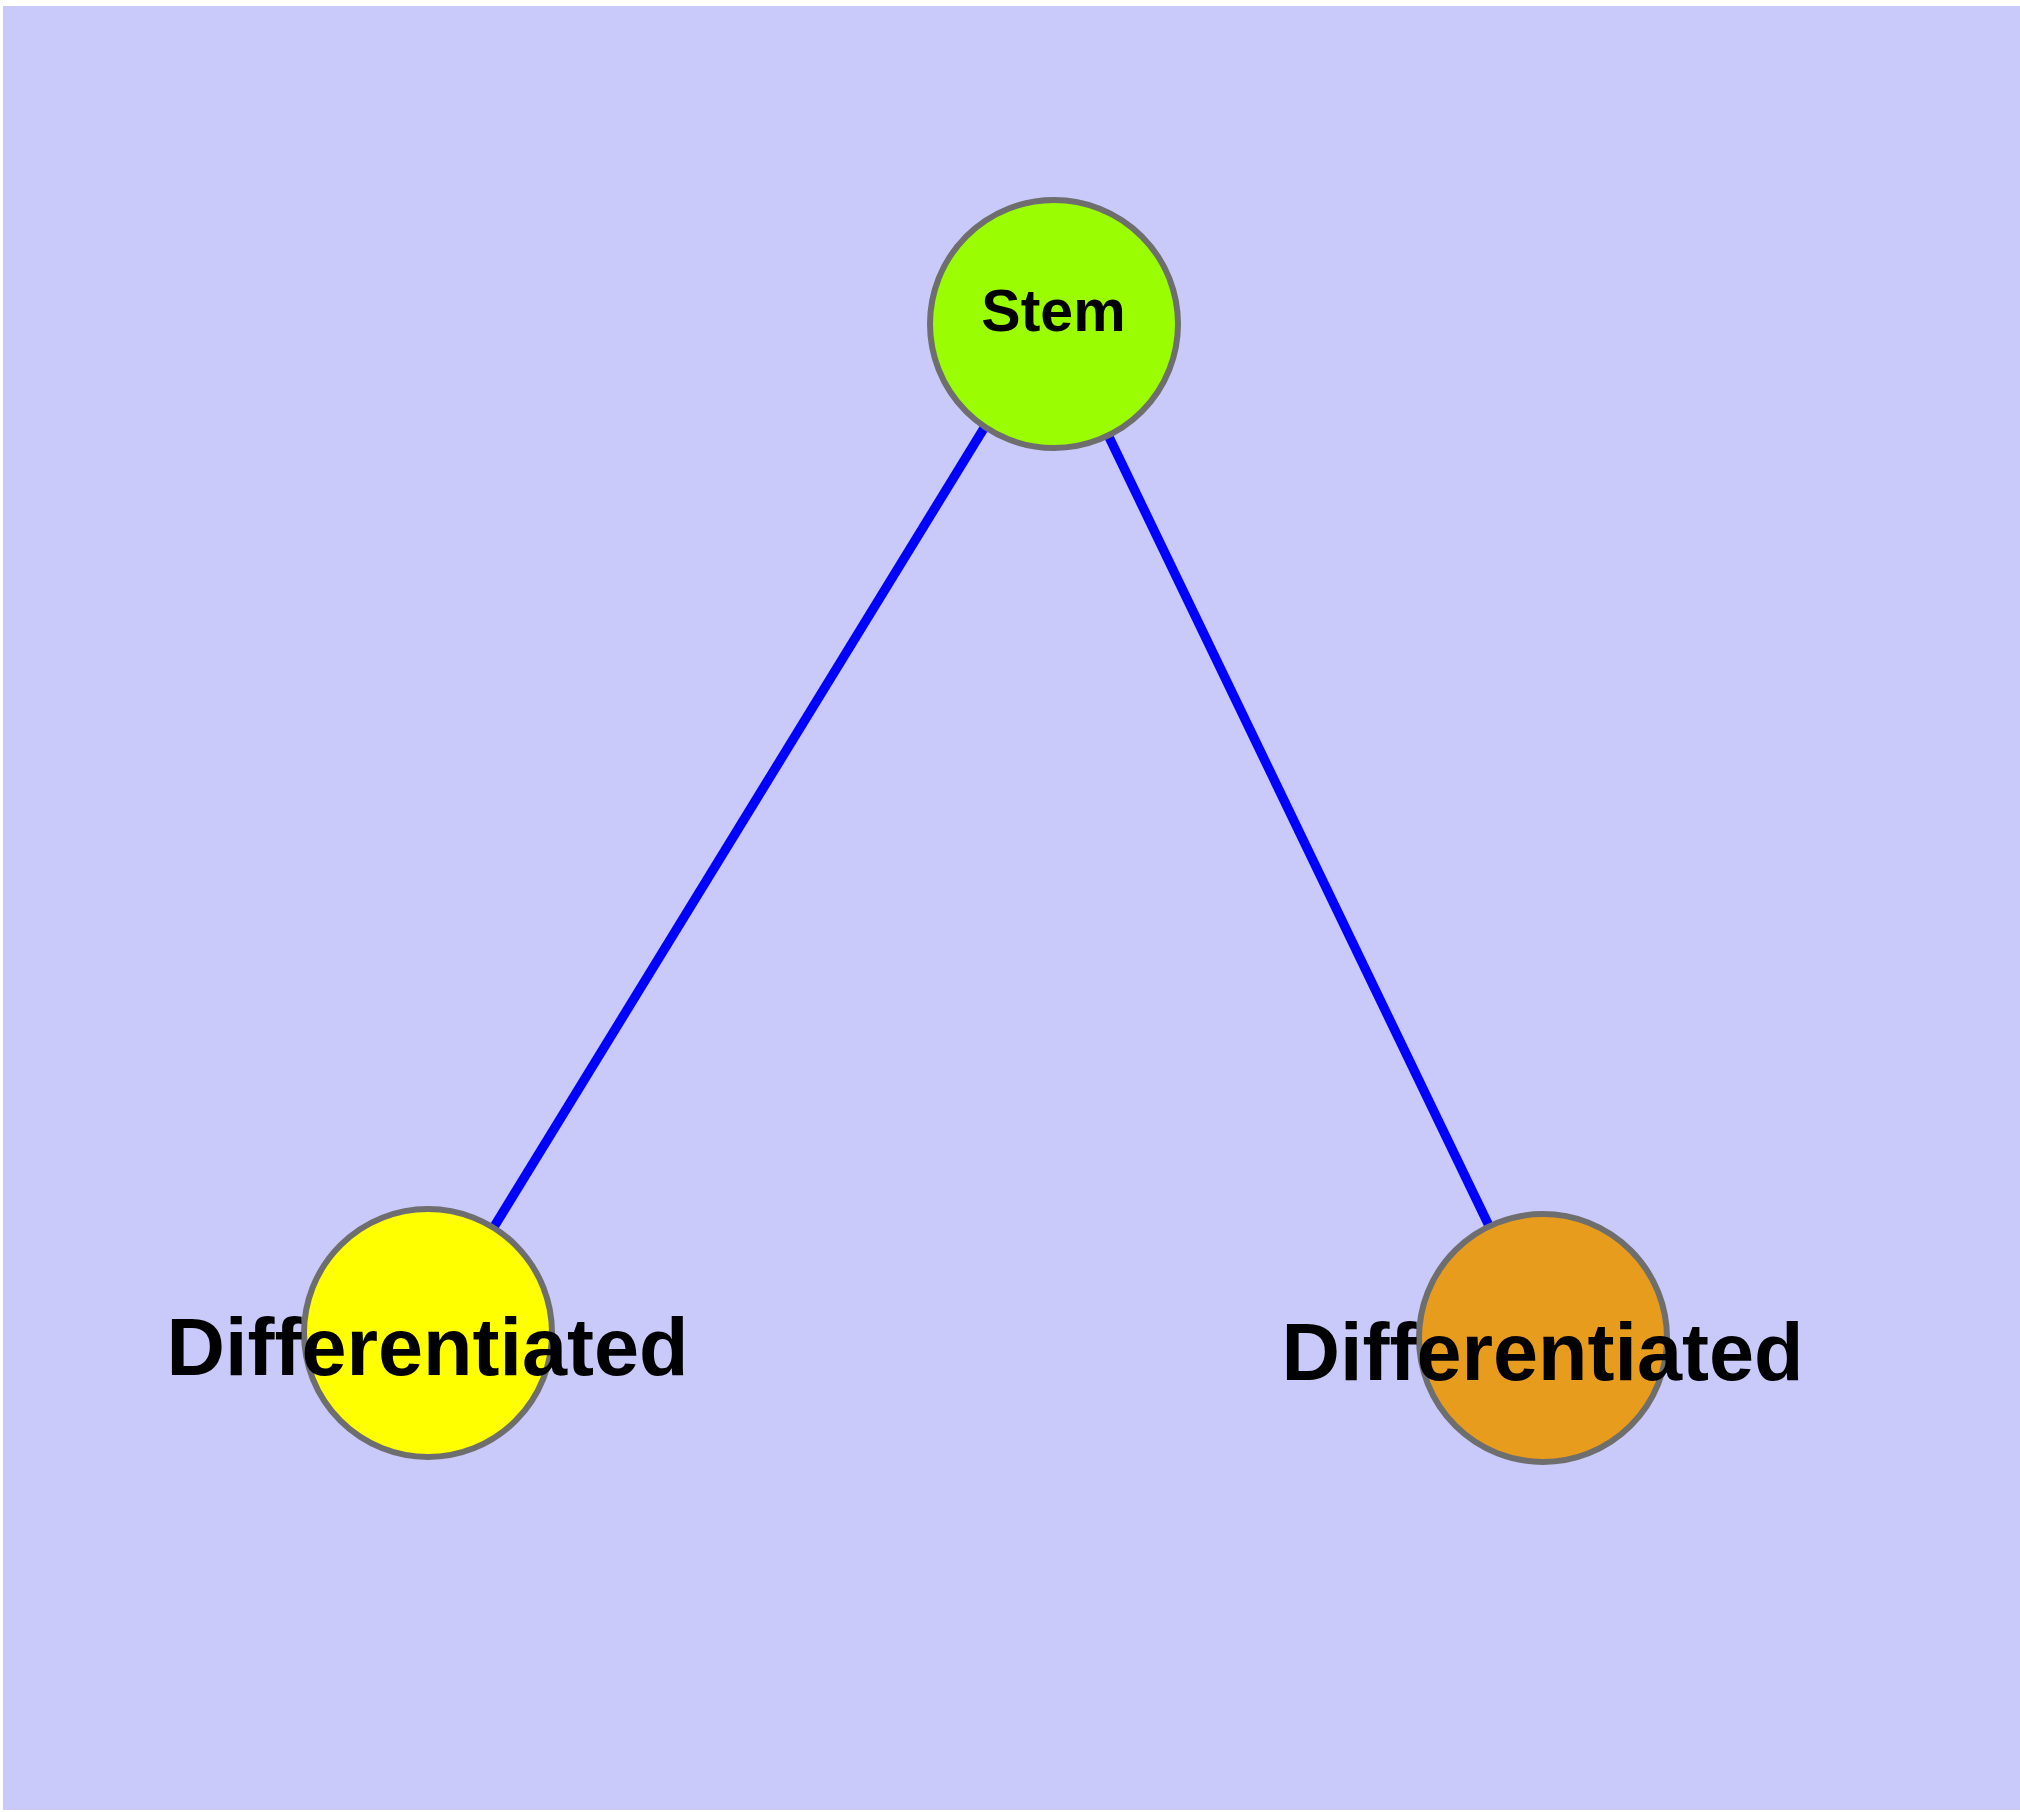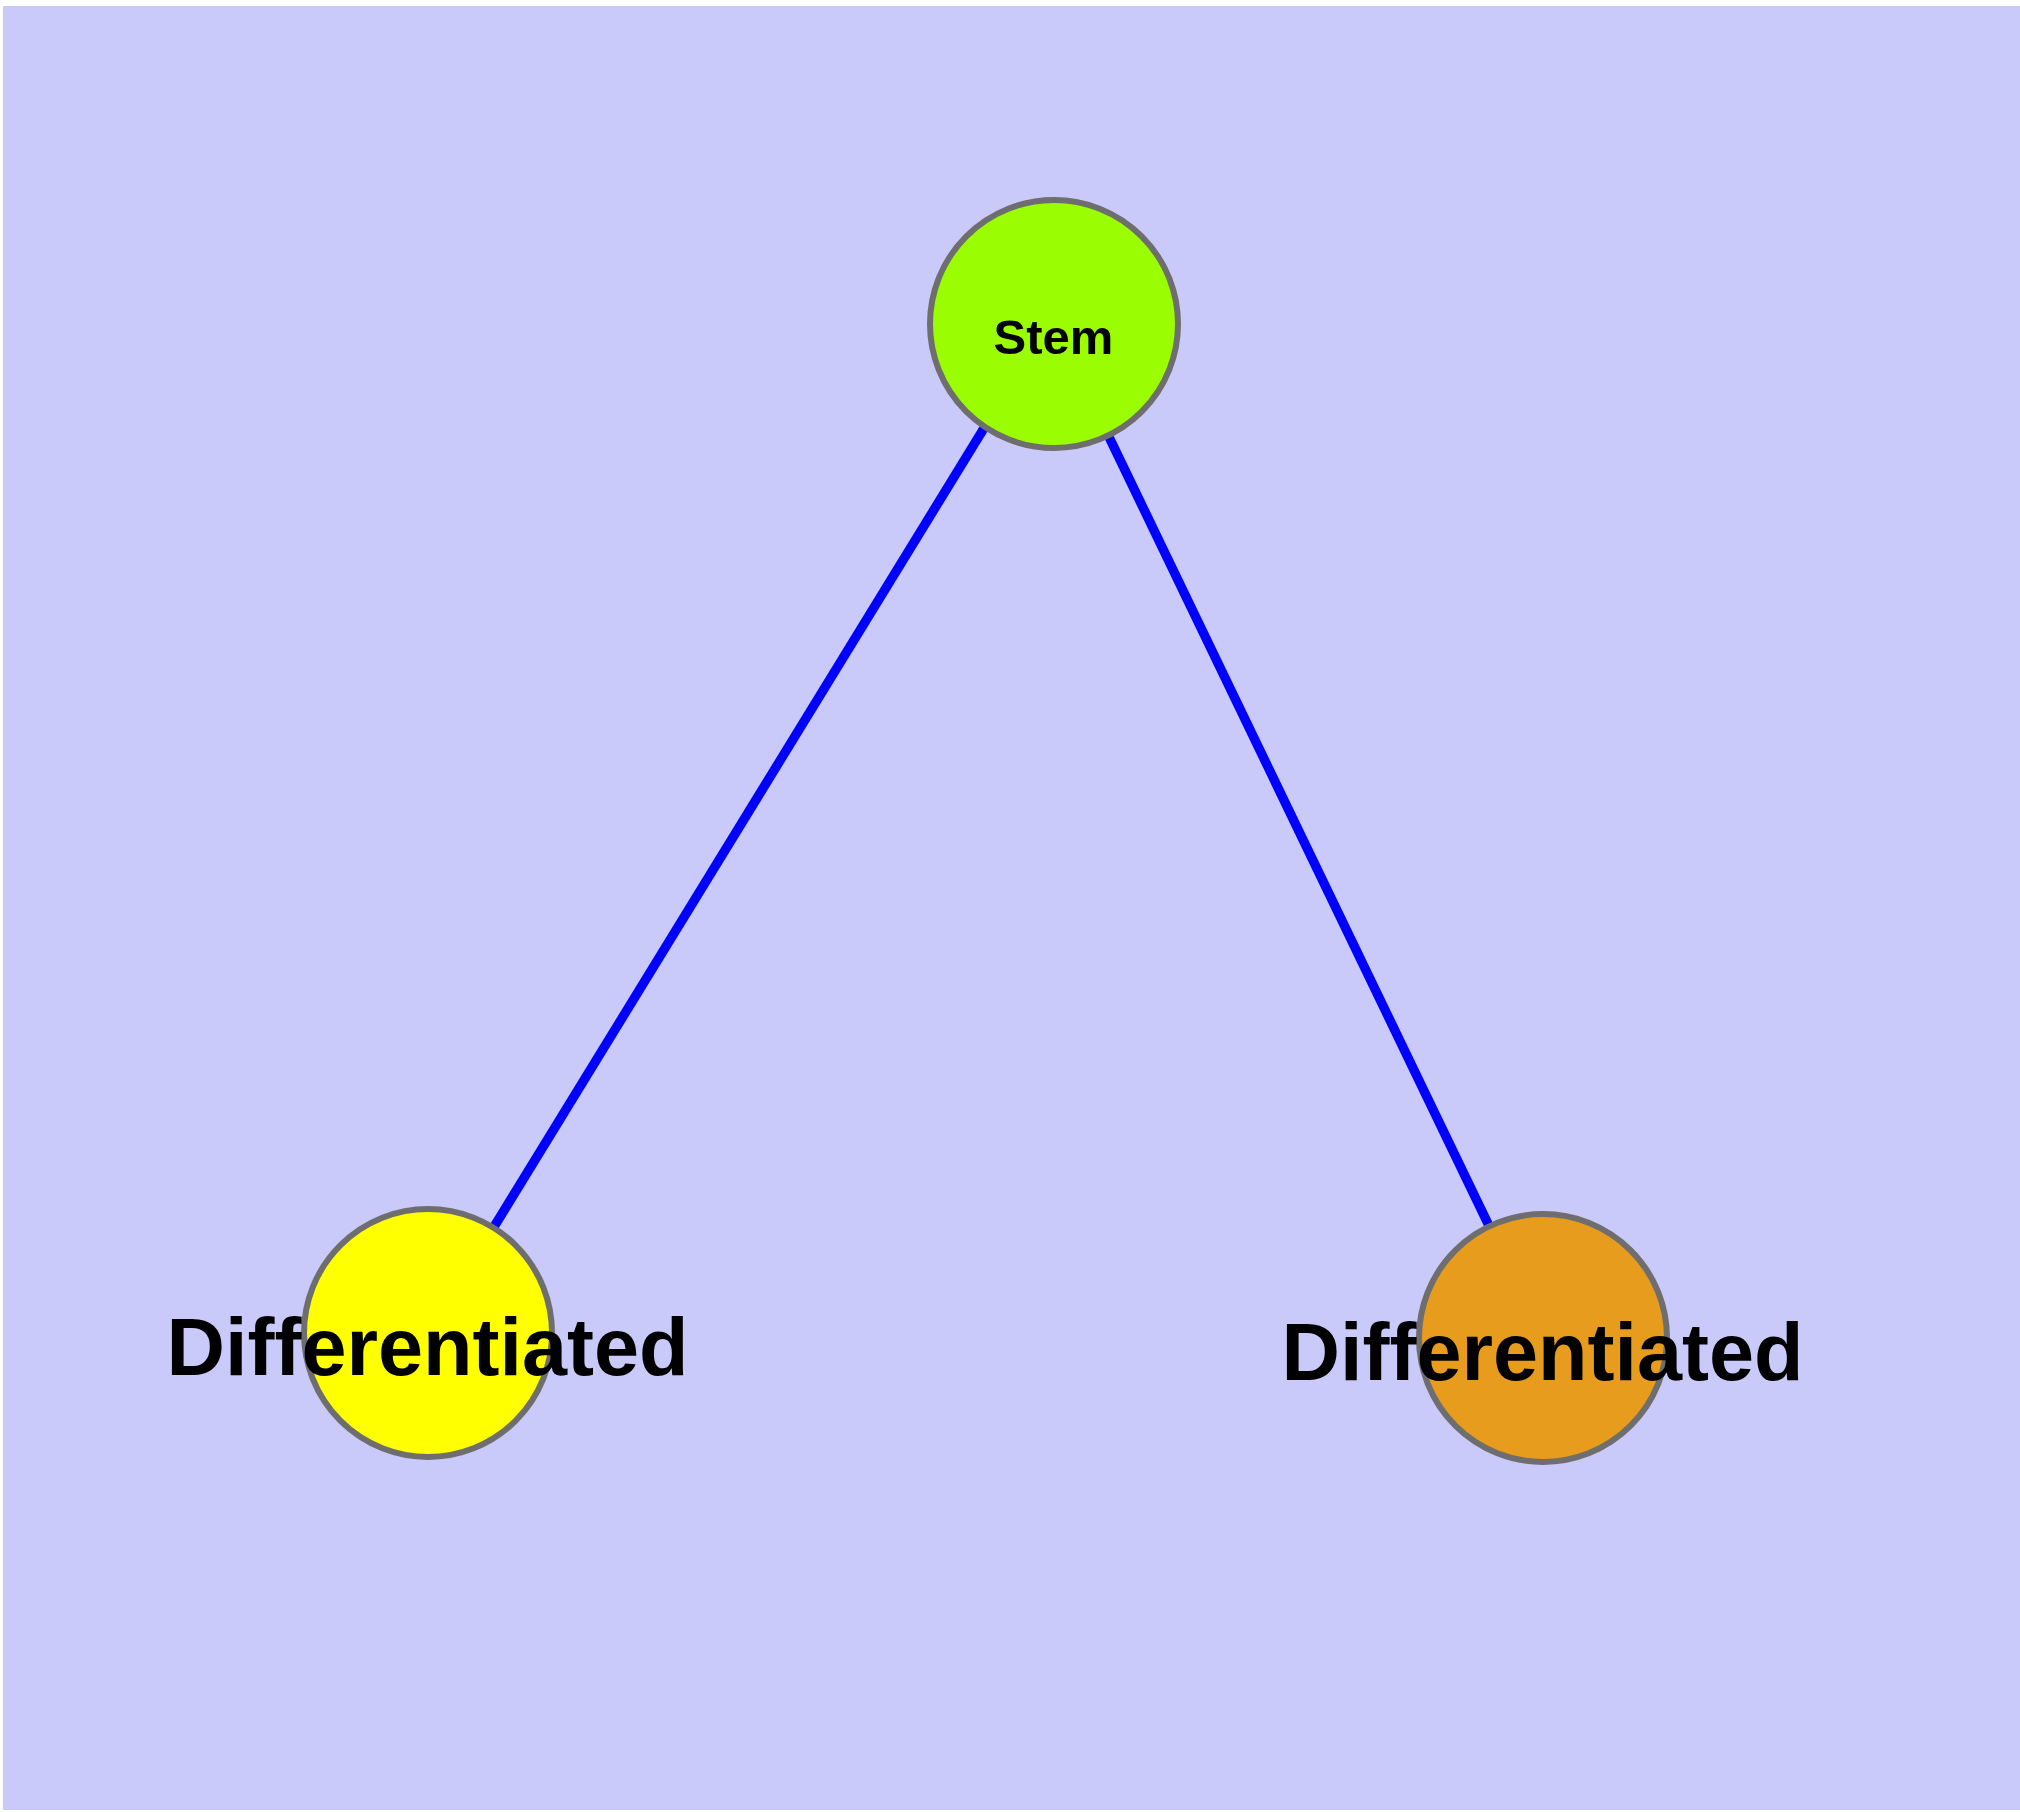--- a/index.html
+++ b/index.html
@@ -45,22 +45,22 @@
   .node-label {
     position: absolute;
     transform: translate(-50%, -50%);
     width: max-content;
     text-align: center;
     color: #000000;
     font-weight: bold;
     white-space: nowrap;
   }
   .node-label.stem {
-    left: 1051px; top: 332px;
-    font-size: 49px;
+    left: 1051px; top: 305px;
+    font-size: 59px;
     line-height: 1.1;
   }
   .node-label.type-a {
     left: 425px; top: 1332px;
     font-size: 81px;
     line-height: 97px;
   }
   .node-label.type-b {
     left: 1540px; top: 1337px;
     font-size: 81px;

